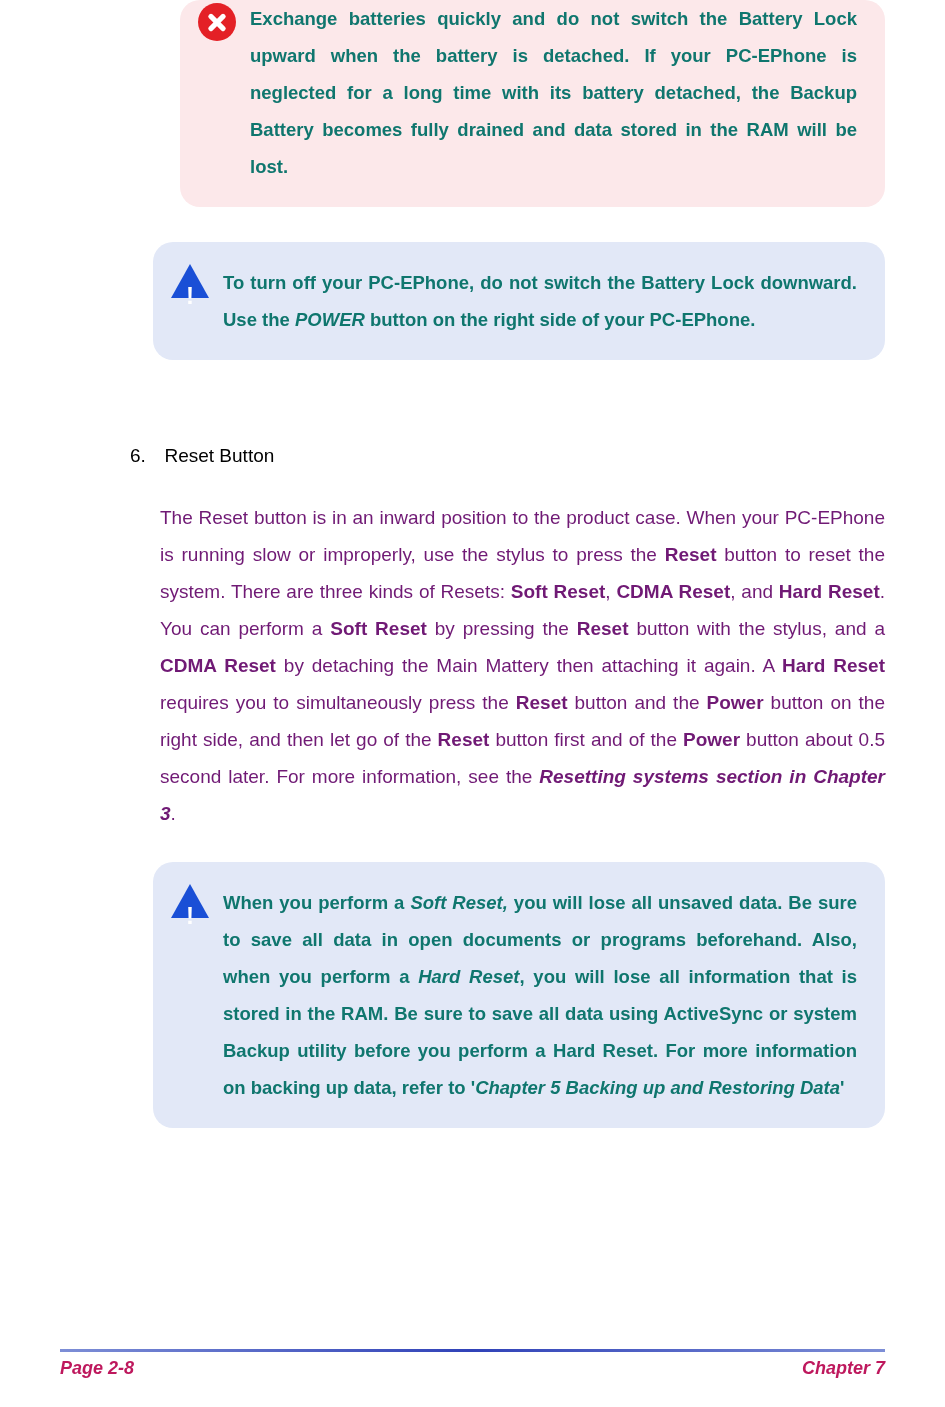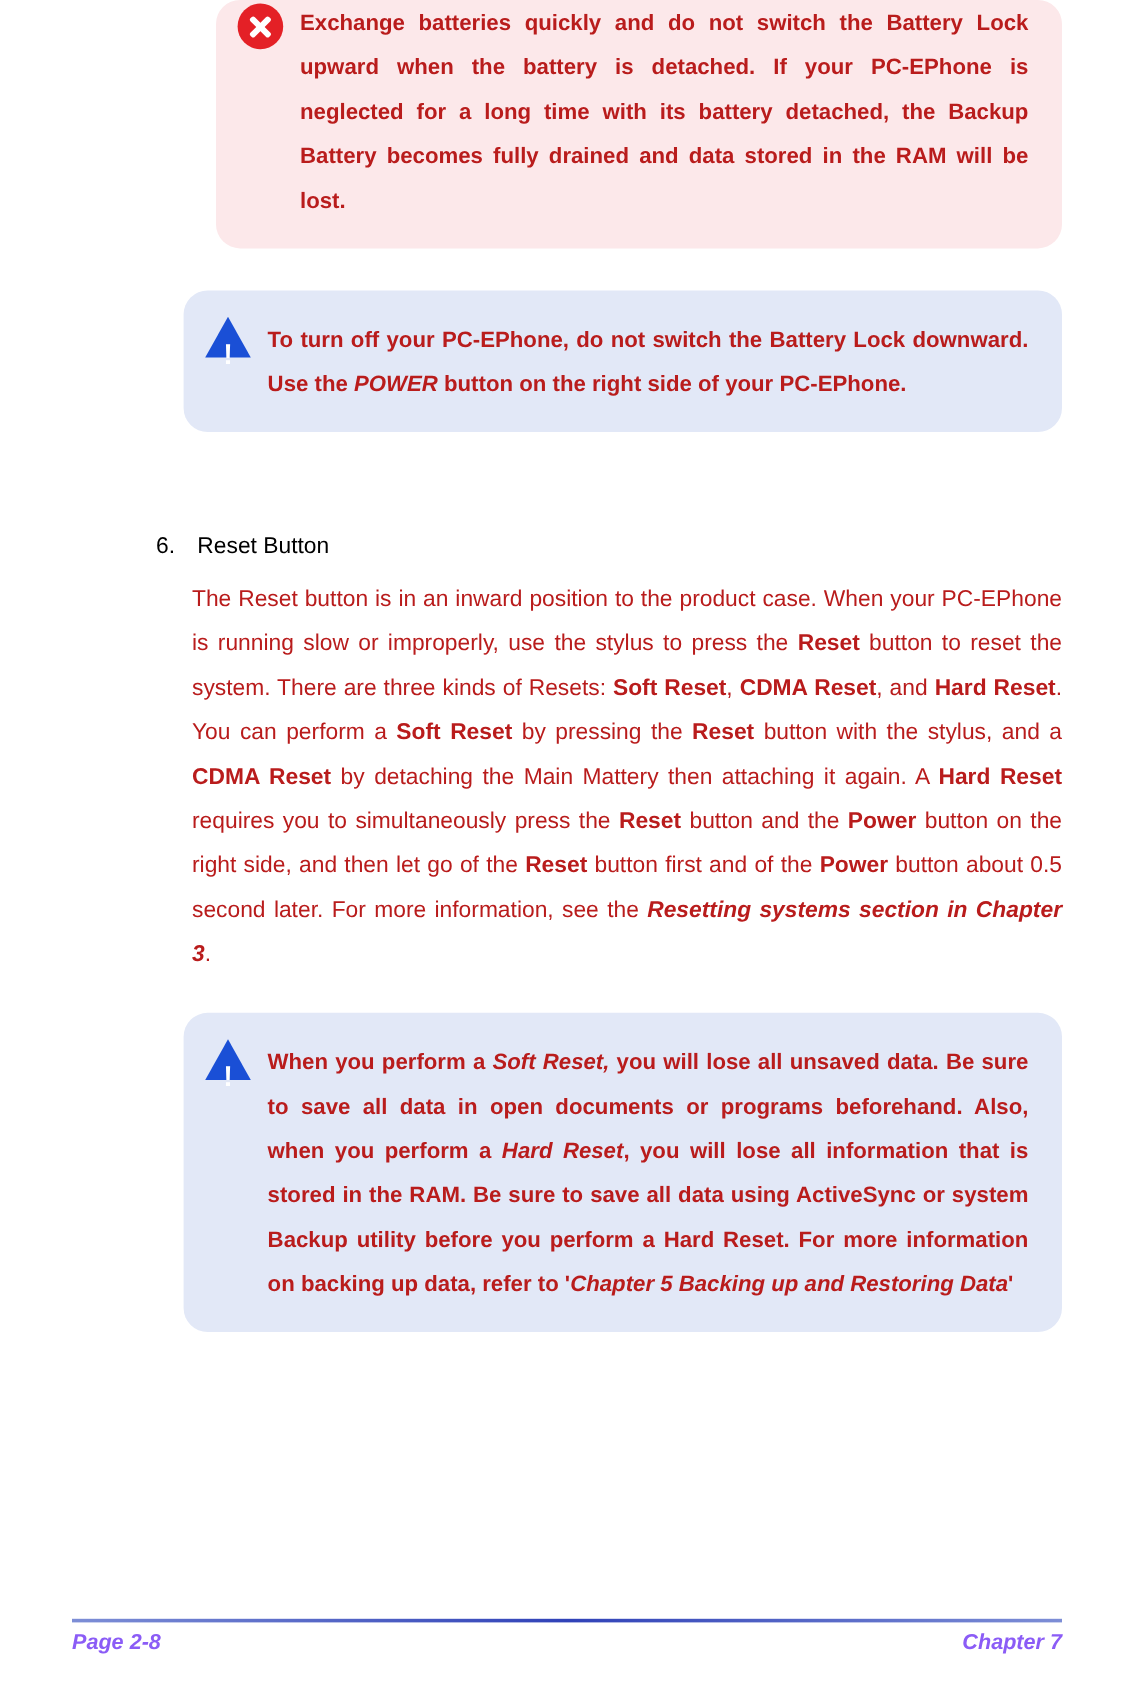--- a/index.html
+++ b/index.html
@@ -18,21 +18,21 @@
     .callout {
       border-radius: 20px;
       padding: 0 28px 22px 70px;
       margin-left: 50px;
       margin-bottom: 35px;
       position: relative;
       font-weight: bold;
       font-size: 18.5px;
       line-height: 2.0;
       text-align: justify;
-      color: #b91c1c;
+      color: #0f766e;
     }
     .callout.danger { background: #fce8ea; }
     .callout.info { background: #e2e8f7; padding-top: 22px; padding-bottom: 22px; margin-left: 23px; }
     .callout .icon {
       position: absolute;
       left: 18px;
       width: 38px;
       height: 38px;
     }
     .callout.danger .icon { top: 3px; }
@@ -62,27 +62,27 @@
     }
     .section-num {
       display: inline-block;
       width: 30px;
       vertical-align: top;
       font-size: 19px;
     }
     .section-title {
       display: inline-block;
       font-size: 19px;
-      margin-bottom: 14px;
+      margin-bottom: 32px;
     }
     .section-body {
       font-size: 19px;
       line-height: 1.95;
       text-align: justify;
-      color: #b91c1c;
+      color: #701a75;
       margin-left: 30px;
       margin-bottom: 30px;
     }
     .section-body b { font-weight: bold; }
     .section-body .bi { font-weight: bold; font-style: italic; }
     .callout .bi { font-weight: bold; font-style: italic; }
     .footer {
       position: absolute;
       bottom: 28px;
       left: 0;
@@ -93,21 +93,21 @@
       height: 3px;
       background: linear-gradient(to right, #7d8ed6 0%, #3042b8 50%, #7d8ed6 100%);
       margin-bottom: 6px;
     }
     .footer-row {
       display: flex;
       justify-content: space-between;
       font-weight: bold;
       font-style: italic;
       font-size: 18px;
-      color: #8b5cf6;
+      color: #be185d;
     }
   </style>
 </head>
 <body>
 
 <div class="page-content">
 
   <div class="callout danger">
     <div class="icon">
         <div class="danger-icon-circle"></div>

